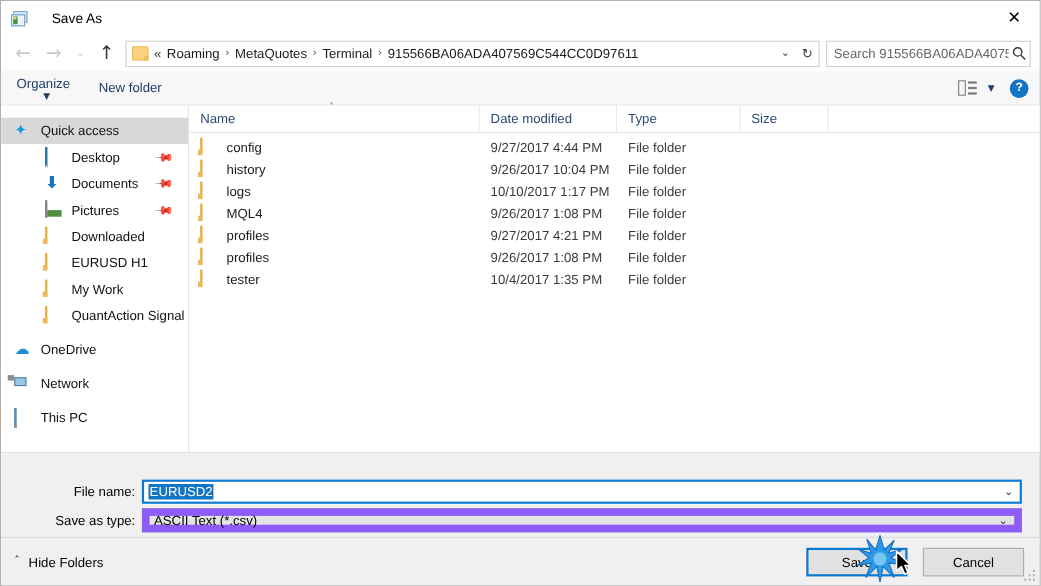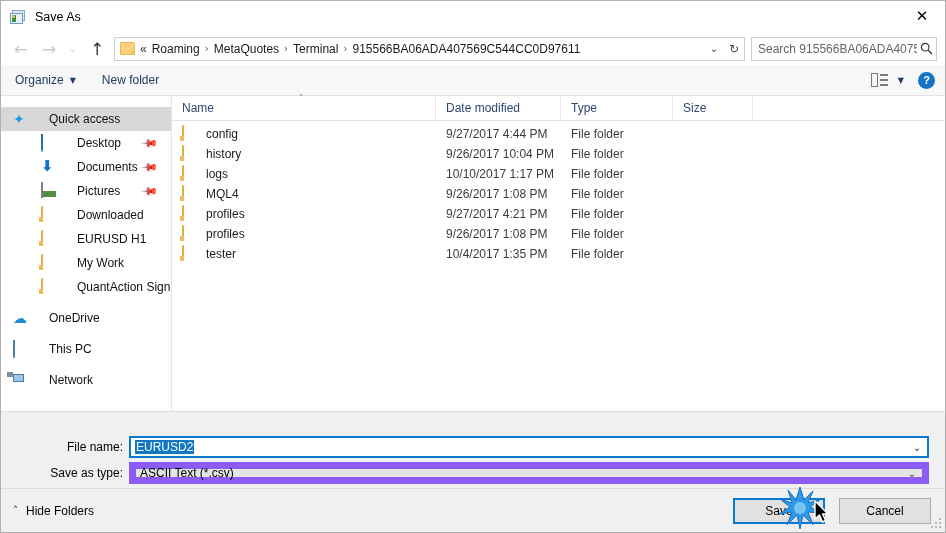--- a/index.html
+++ b/index.html
@@ -29,20 +29,21 @@
   }
 
   
   .titlebar {
     height: 31px;
     background: #ffffff;
     display: flex;
     align-items: center;
     flex: 0 0 auto;
     position: relative;
+    gap: 12px;
   }
   .title-icon {
     width: 16px; height: 16px;
     margin-left: 9px;
     position: relative;
     flex: 0 0 auto;
   }
   .title-icon .win-back {
     position: absolute; left: 2px; top: 1px;
     width: 13px; height: 11px;
@@ -203,20 +204,21 @@
     padding: 0 10px 0 14px;
     box-sizing: border-box;
   }
   .tb-item {
     font-size: 12px;
     color: #1f3c66;
     display: flex;
     align-items: center;
     margin-right: 26px;
     cursor: default;
+    flex-direction: column;
   }
   .tb-caret {
     font-size: 8px;
     margin-left: 6px;
     color: #1f3c66;
     font-family: "DejaVu Sans", sans-serif;
   }
   .tb-spacer { flex: 1 1 auto; }
   .view-icon {
     width: 17px; height: 14px;
@@ -278,21 +280,21 @@
     padding-left: 10px;
     font-size: 12px;
     color: #111;
     cursor: default;
     position: relative;
     white-space: nowrap;
   }
   .side-item.selected { background: #d8d8d8; }
   .side-item.indent { padding-left: 40px; }
   .side-item.root { padding-left: 12px; margin-top: 7px; }
-  .side-label { margin-left: 20px; }
+  .side-label { margin-left: 8px; }
   .pin {
     position: absolute;
     right: 14px;
     font-size: 11px;
     color: #9a9a9a;
     font-family: "DejaVu Sans", sans-serif;
     transform: rotate(45deg);
   }
 
   .ico { width: 16px; height: 16px; position: relative; flex: 0 0 auto; }
@@ -686,27 +688,27 @@
         <span class="ico"><span class="ico-folder"></span></span>
         <span class="side-label">QuantAction Signal</span>
       </div>
 
       <div class="side-item root">
         <span class="ico"><span class="ico-cloud">☁</span></span>
         <span class="side-label">OneDrive</span>
       </div>
 
       <div class="side-item root">
+        <span class="ico"><span class="ico-network"></span></span>
+        <span class="side-label">Network</span>
+      </div>
+
+      <div class="side-item root">
         <span class="ico"><span class="ico-pc"></span></span>
         <span class="side-label">This PC</span>
-      </div>
-
-      <div class="side-item root">
-        <span class="ico"><span class="ico-network"></span></span>
-        <span class="side-label">Network</span>
       </div>
 
     </div>
 
     <div class="filepane">
       <div class="col-headers">
         <div class="col c-name">
           <span>Name</span>
           <span class="sort-caret">˄</span>
         </div>

